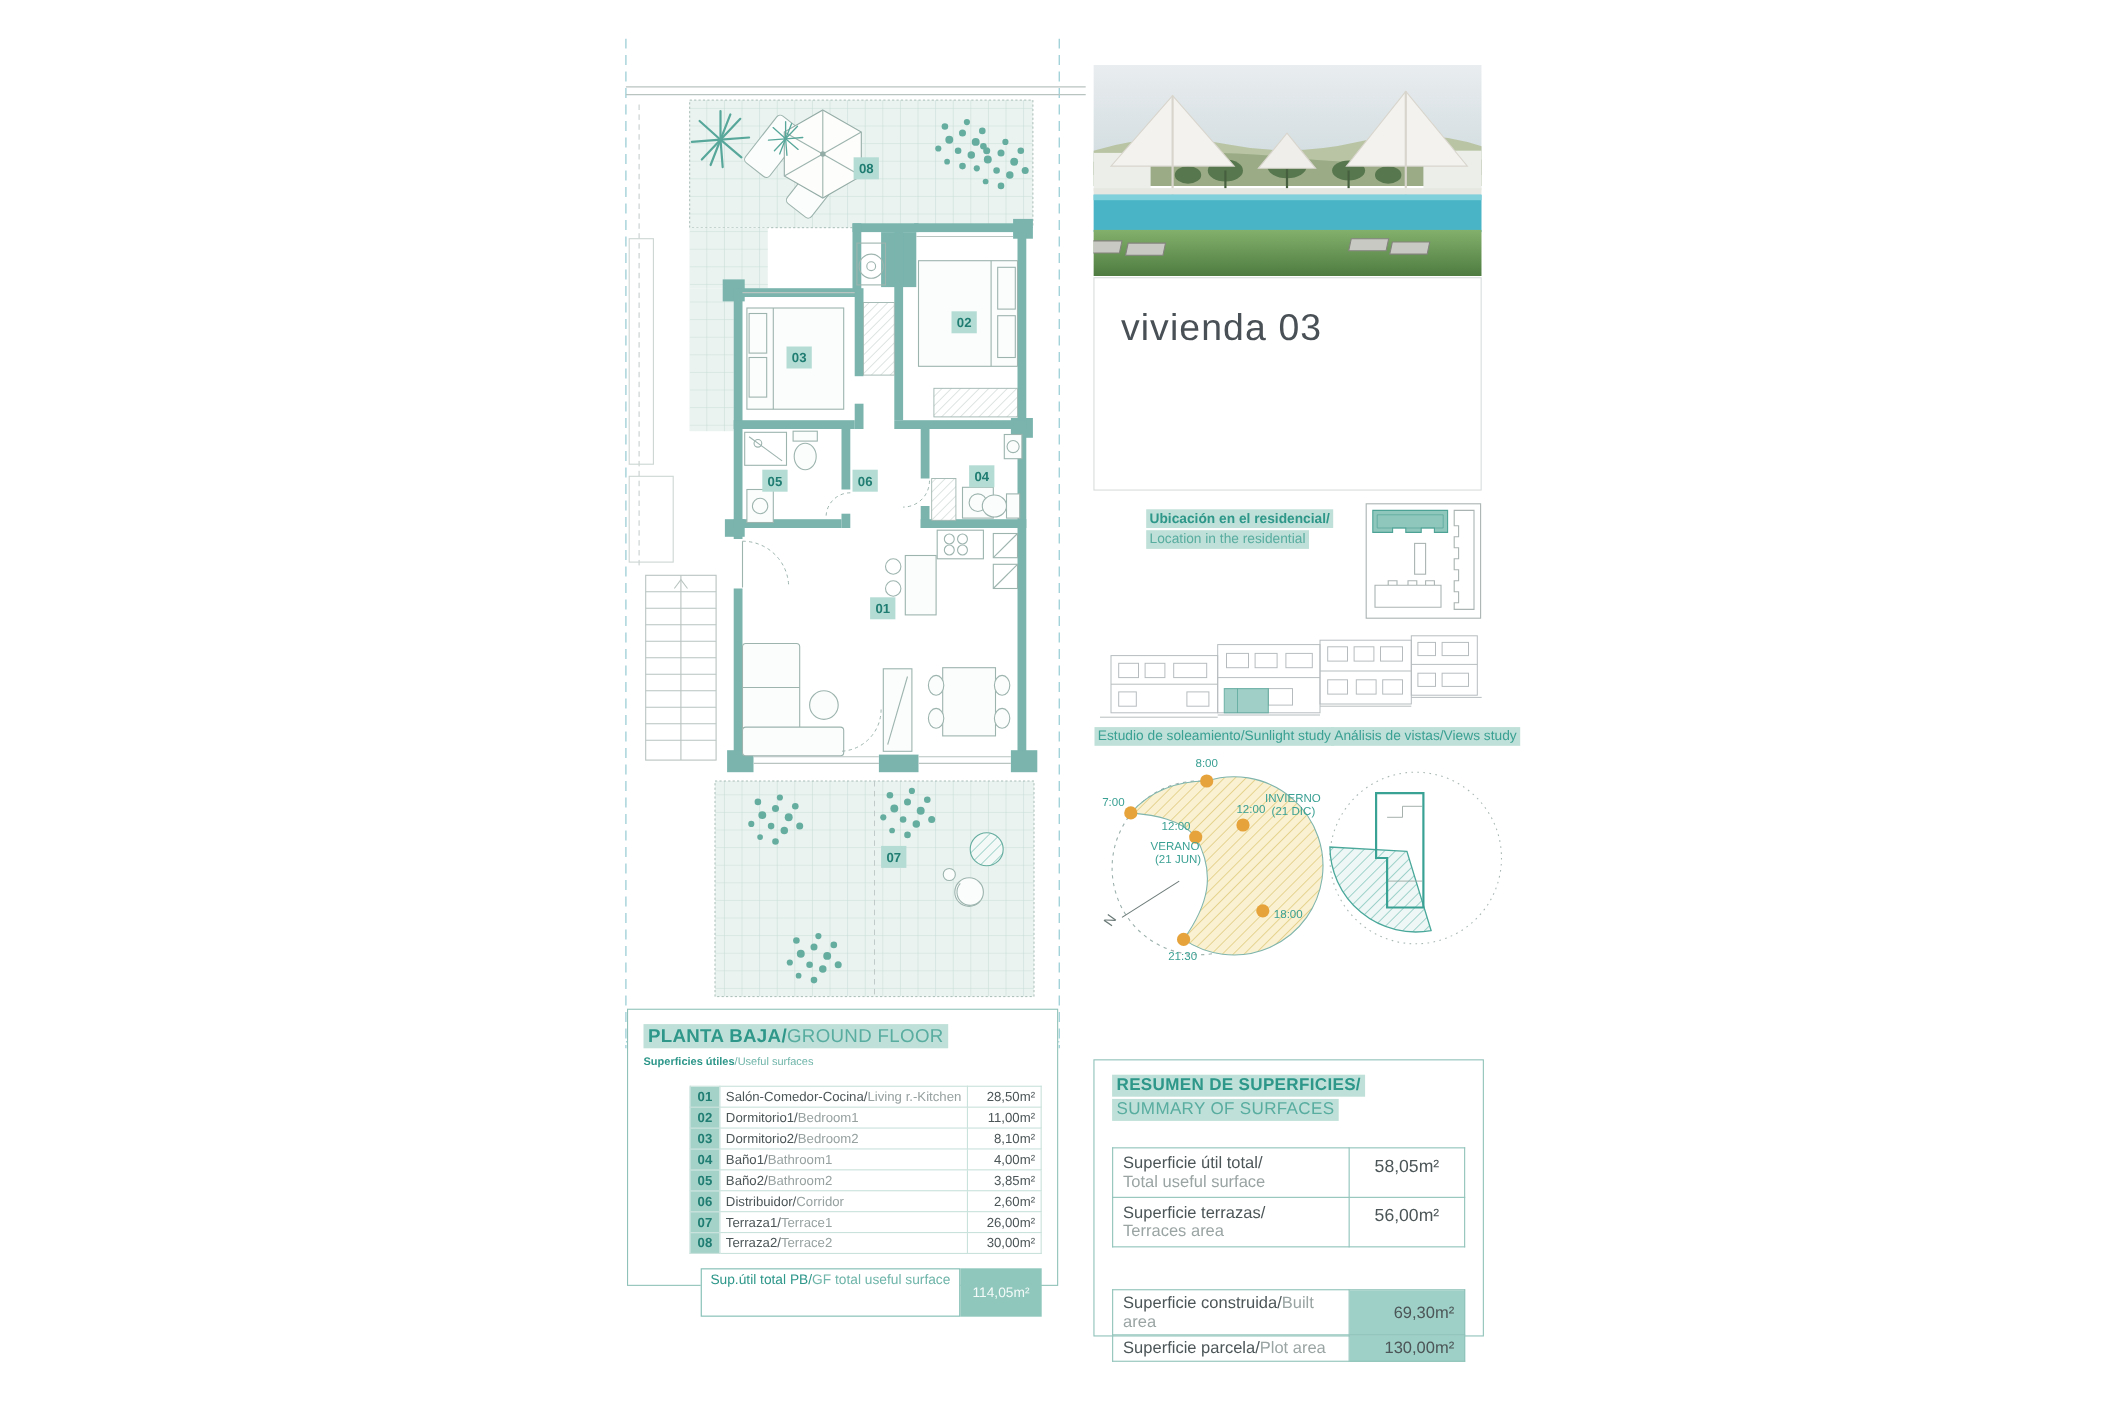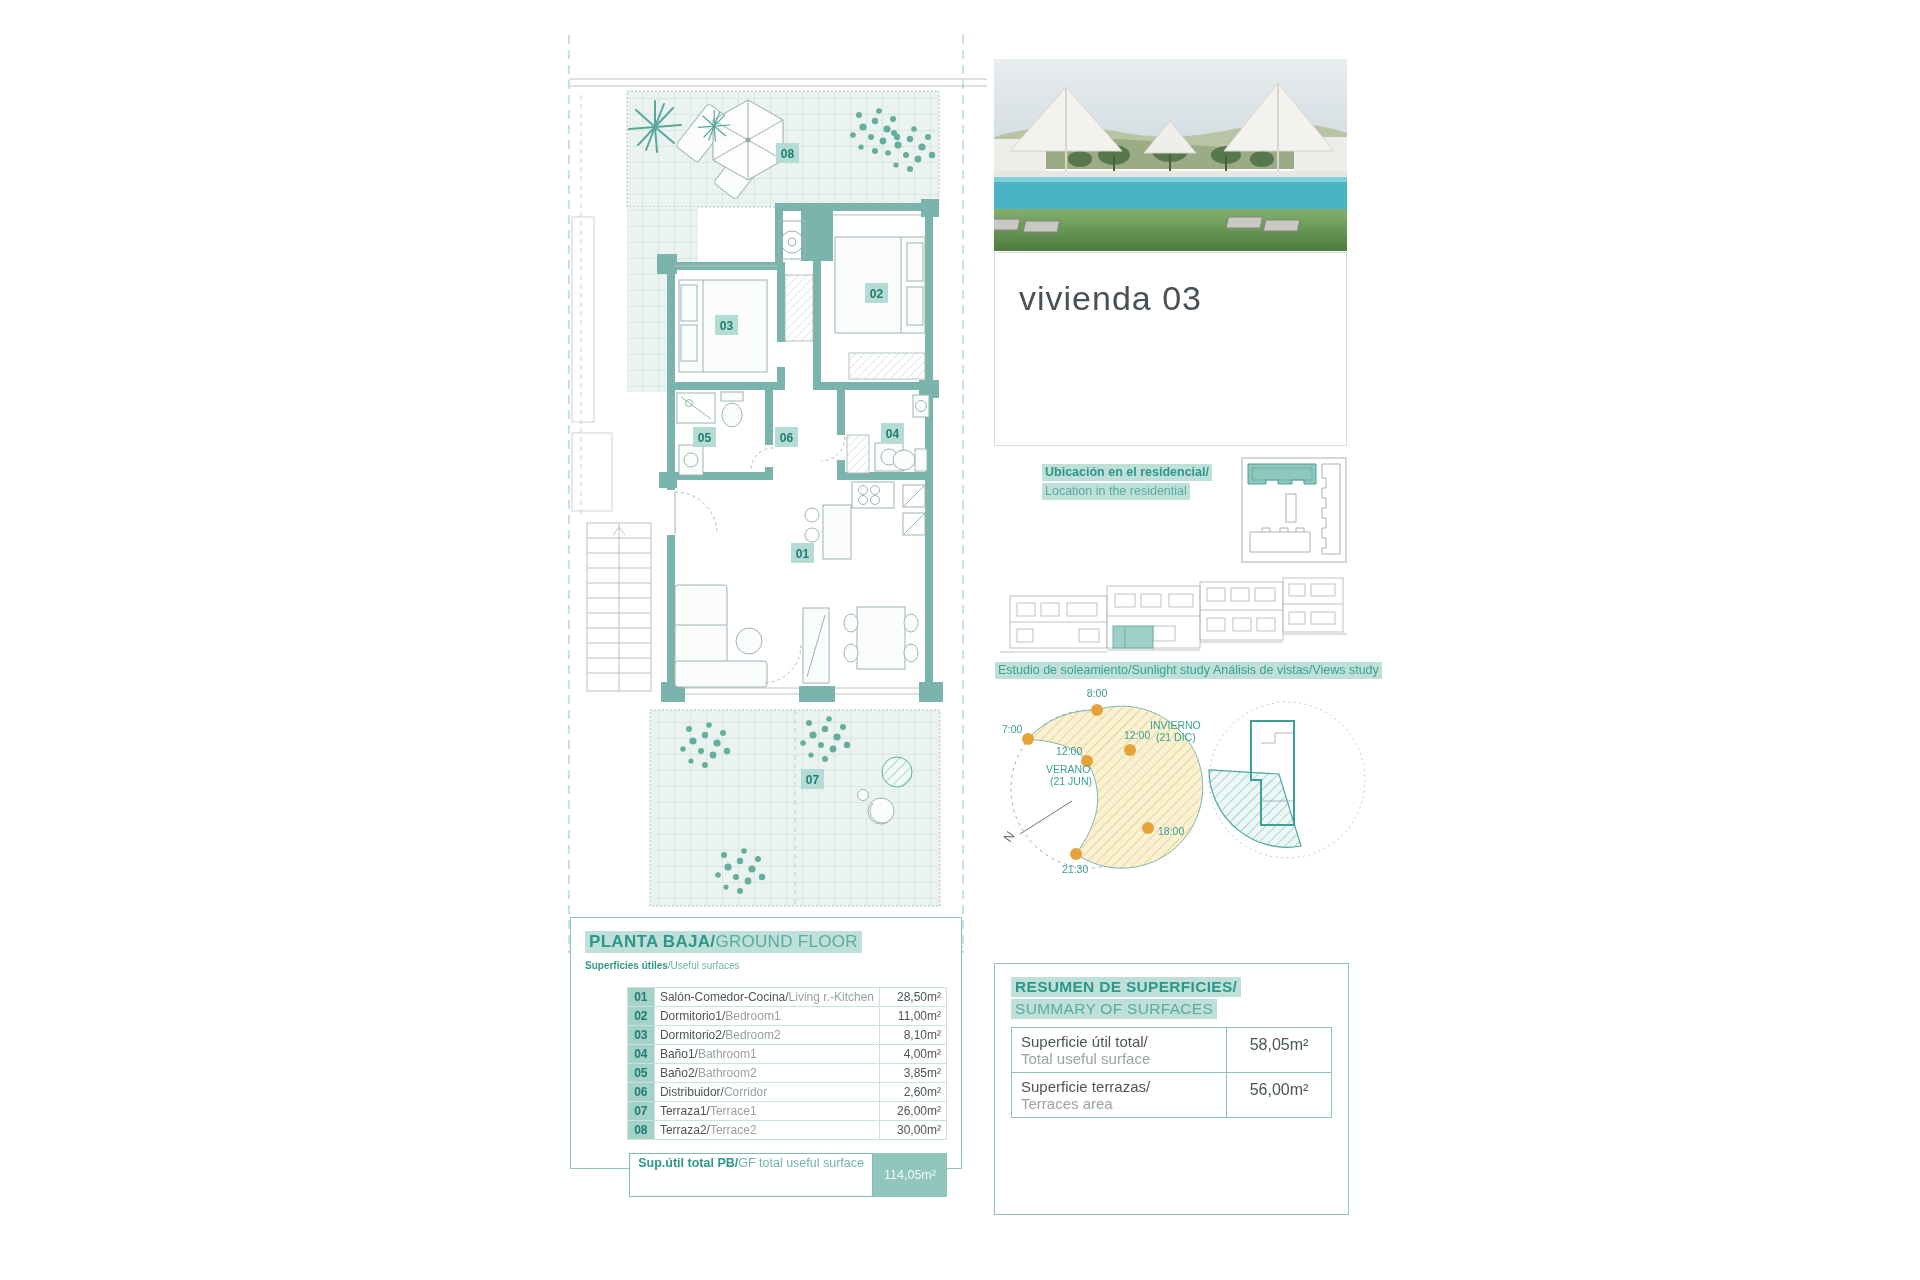--- a/index.html
+++ b/index.html
@@ -26,25 +26,25 @@
 
   table{border-collapse:collapse;}
   .rooms-table{margin-left:auto;margin-top:16px;font-size:12px;border:1px solid #c9e2db;}
   .rooms-table td{border:1px solid #c9e2db;height:18px;padding:0 5px;white-space:nowrap;}
   .rooms-table td.num{background:#a4d2c9;color:#1f7d72;font-weight:bold;width:18px;text-align:center;padding:0 4px;}
   .rooms-table td.nm{width:208px;color:#4c5557;margin-top:44px;}
   .rooms-table td.nm .en{color:#97a1a0;}
   .rooms-table td.val{width:56px;text-align:right;color:#4c5557;}
   .total-row{margin-top:13px;display:flex;justify-content:flex-end;font-size:12.5px;}
   .total-label{border:1px solid #7fbcb2;padding:2px 8px;background:#fff;}
-  .total-label .es{color:#2e978a;font-weight:bold;margin-top:46px;}
+  .total-label .es{color:#2e978a;font-weight:normal;margin-top:46px;}
   .total-label .en{color:#6fb5a9;}
   .total-value{background:#8fc7bd;color:#f4faf8;padding:15px 8px;min-width:58px;text-align:center;}
 
-  .sum-table{width:100%;border:1px solid #8fc2b9;font-size:15px;margin-top:8px;}
+  .sum-table{width:100%;border:1px solid #8fc2b9;font-size:15px;margin-top:24px;}
   .sum-table td{border:1px solid #8fc2b9;padding:5px 9px;}
   .sum-table td.lbl .es{color:#4c5557;display:block;}
   .sum-table td.lbl .en{color:#9aa4a3;display:block;}
   .sum-table td.v{width:86px;text-align:center;color:#4c5557;font-size:16px;vertical-align:top;padding-top:8px;}
   .sum2-table{width:100%;border:1px solid #8fc2b9;font-size:15px;}
   .sum2-table td{border:1px solid #8fc2b9;padding:3px 9px;}
   .sum2-table td.lbl .es{color:#4c5557;}
   .sum2-table td.lbl .en{color:#9aa4a3;}
   .sum2-table td.v{width:86px;text-align:right;color:#4c5557;background:#9ed0c7;}
 
@@ -550,14 +550,26 @@
         </tr>
         <tr>
           <td class="lbl">
               <span class="es">Superficie terrazas/</span>
               <span class="en">Terraces area</span>
             </td>
           <td class="v">56,00m²</td>
         </tr>
       </tbody>
     </table>
+    <table class="sum2-table" style="margin-top:38px;">
+      <tbody>
+        <tr>
+          <td class="lbl"><span class="es">Superficie construida/</span><span class="en">Built area</span></td>
+          <td class="v">69,30m²</td>
+        </tr>
+        <tr>
+          <td class="lbl"><span class="es">Superficie parcela/</span><span class="en">Plot area</span></td>
+          <td class="v">130,00m²</td>
+        </tr>
+      </tbody>
+    </table>
   </div>
 </div>
 
 </body></html>

